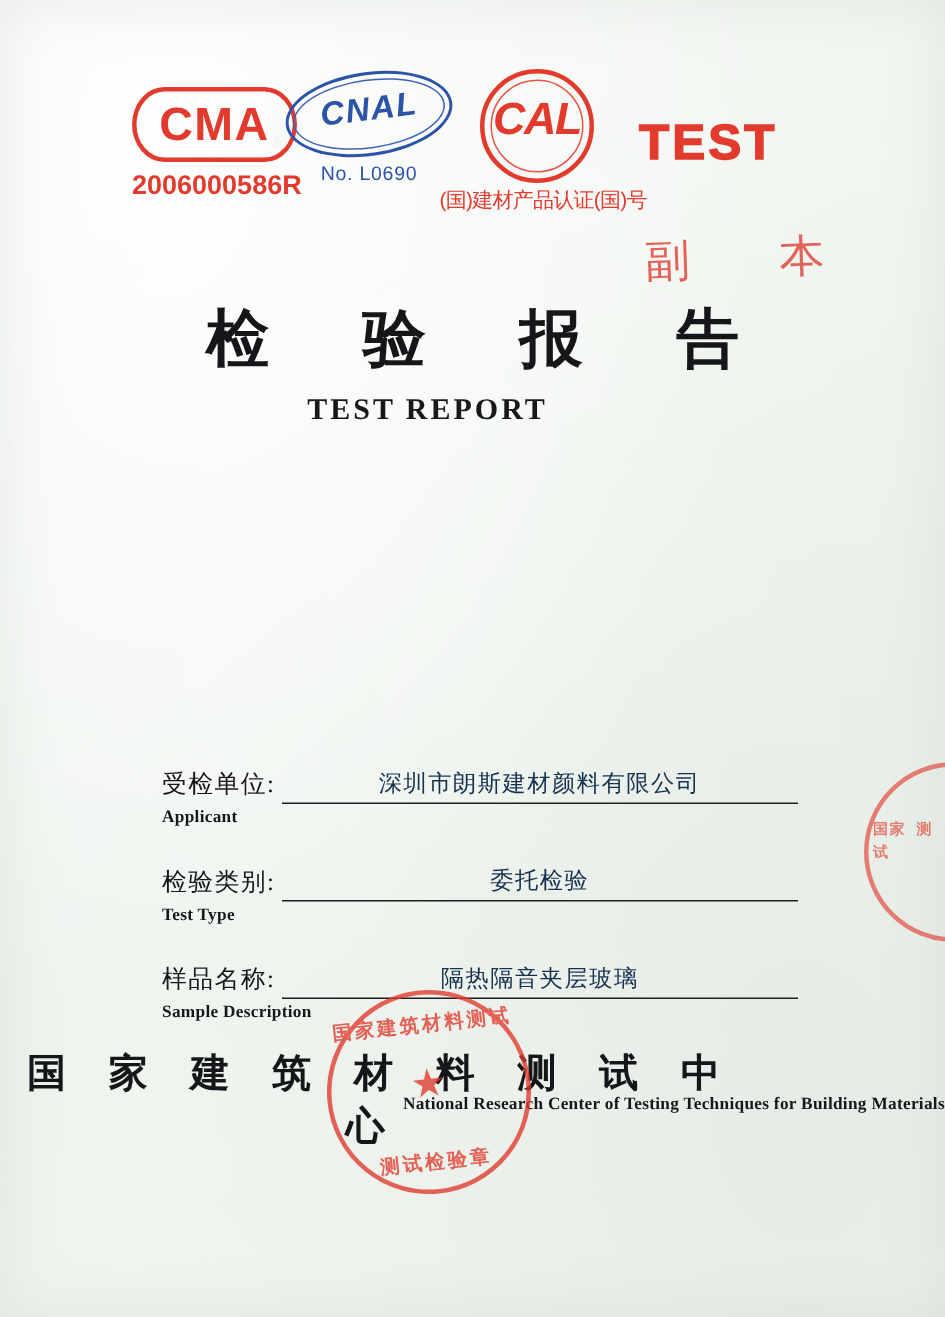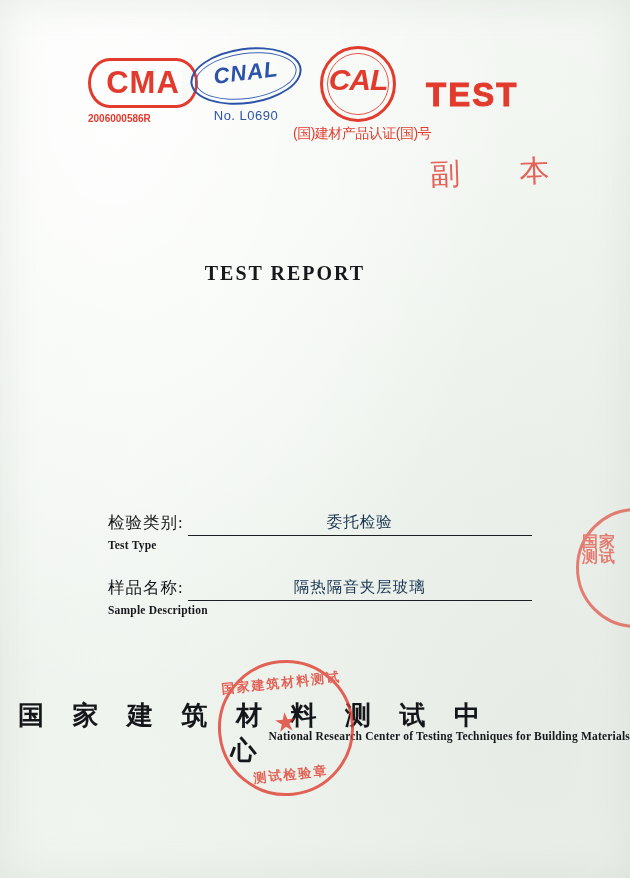--- a/index.html
+++ b/index.html
@@ -74,21 +74,21 @@
     right: -3px;
     top: 6px;
     height: 32px;
     width: 16px;
     background: linear-gradient(160deg, #fbfcfa 0%, #f4f7f3 100%);
   }
   .cma-num {
     color: #e23b2e;
     font-family: "Liberation Sans", sans-serif;
     font-weight: bold;
-    font-size: 10px;
+    font-size: 18px;
     margin-top: 5px;
     letter-spacing: 0px;
     text-align: left;
     width: 112px;
   }
 
   
   .cnal {
     position: absolute;
     left: 170px;
@@ -377,25 +377,25 @@
   }
   .stamp-right .outer {
     position: absolute;
     inset: 0;
     border: 3px solid #e0392c;
     border-radius: 50%;
   }
   .stamp-right .txt {
     position: absolute;
     left: 6px;
-    top: 26px;
+    top: 39px;
     width: 40px;
     color: #e0392c;
-    font-family: Liberation Serif, serif;
-    font-size: 16px;
+    font-family: Liberation Mono, monospace;
+    font-size: 10px;
     font-weight: bold;
     line-height: 15px;
     letter-spacing: 1px;
   }
 </style>
 </head>
 <body>
 
 <div class="page">
   <div class="paper-shade"></div>
@@ -422,25 +422,33 @@
         <div class="cal-letters">CAL</div>
       </div>
       <div class="cal-cn">(国)建材产品认证(国)号</div>
     </div>
 
     <div class="cbmtc">TEST</div>
   </div>
 
   <div class="fuben">副 本</div>
 
+  <div class="title-cn">检 验 报 告</div>
   <div class="title-en">TEST   REPORT</div>
 
 
   <div class="fields">
 
+    <div class="field">
+      <div class="field-line">
+        <span class="field-cn">受检单位:</span>
+        <span class="field-val">深圳市朗斯建材颜料有限公司</span>
+      </div>
+      <div class="field-en">Applicant</div>
+    </div>
 
     <div class="field">
       <div class="field-line">
         <span class="field-cn">检验类别:</span>
         <span class="field-val">委托检验</span>
       </div>
       <div class="field-en">Test Type</div>
     </div>
 
     <div class="field">

